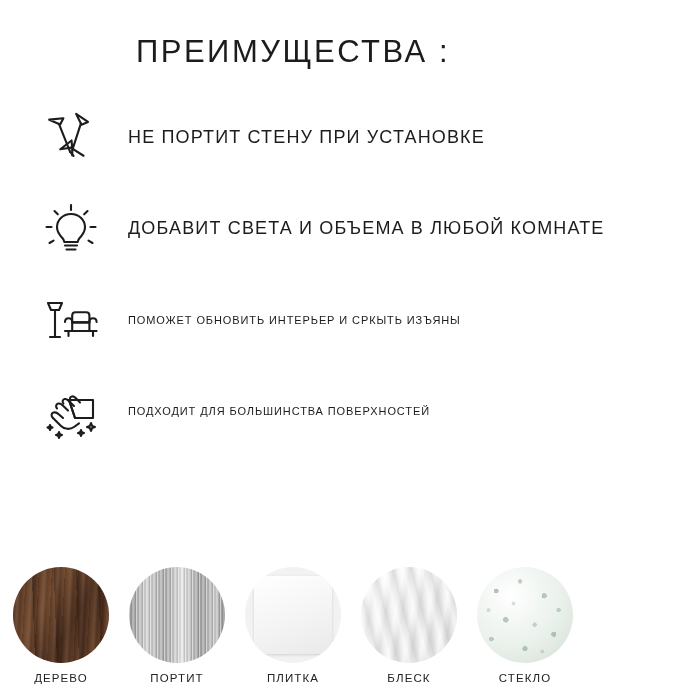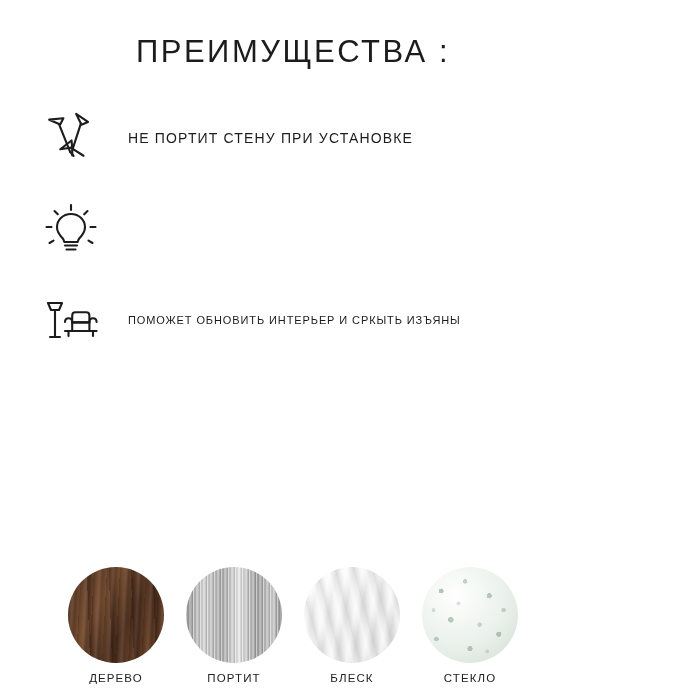--- a/index.html
+++ b/index.html
@@ -50,21 +50,21 @@
     min-width: 86px;
     height: 86px;
     display: flex;
     align-items: center;
     justify-content: center;
   }
   .feature-icon svg {
     display: block;
   }
   .feature-text {
-    font-size: 14px;
+    font-size: 18px;
     letter-spacing: 1.15px;
     color: #1c1c1c;
     white-space: nowrap;
     padding-left: 14px;
   }
   .feature-row.f4 .feature-text,
   .feature-row.f5 .feature-text {
     font-size: 11px;
     letter-spacing: 0.9px;
   }
@@ -215,20 +215,21 @@
           <path d="M26.5 51.5 L35.5 51.5"></path>
           <path d="M31 7 L31 12"></path>
           <path d="M14.5 13 L17.8 16.3"></path>
           <path d="M47.5 13 L44.2 16.3"></path>
           <path d="M6.5 29 L11.5 29"></path>
           <path d="M55.5 29 L50.5 29"></path>
           <path d="M9.5 45 L13.5 42.6"></path>
           <path d="M52.5 45 L48.5 42.6"></path>
         </svg>
       </span>
+      <span class="feature-text">ДОБАВИТ СВЕТА И ОБЪЕМА В ЛЮБОЙ КОМНАТЕ</span>
     </div>
 
     <div class="feature-row f4">
       <span class="feature-icon">
         <svg width="64" height="62" viewBox="0 0 64 62" fill="none" stroke="#1c1c1c" stroke-width="2.1" stroke-linecap="round" stroke-linejoin="round">
 
           <path d="M9 14 L23 14 L20 21 L12 21 Z"></path>
           <path d="M16 21 L16 48"></path>
           <path d="M11 48 L21 48"></path>
 
@@ -237,35 +238,60 @@
           <path d="M33.2 33.4 L50.4 33.4"></path>
           <path d="M33.2 26.5 C33.2 24.4 34.6 23.2 36.4 23.2 L47.2 23.2 C49 23.2 50.4 24.4 50.4 26.5 L50.4 33.4 L33.2 33.4 Z"></path>
           <path d="M26 42 L57.6 42"></path>
           <path d="M29.5 42 L29.5 47"></path>
           <path d="M54 42 L54 47"></path>
         </svg>
       </span>
       <span class="feature-text">ПОМОЖЕТ ОБНОВИТЬ ИНТЕРЬЕР И СРКЫТЬ ИЗЪЯНЫ</span>
     </div>
 
+    <div class="feature-row f5">
+      <span class="feature-icon">
+        <svg width="64" height="62" viewBox="0 0 64 62" fill="none" stroke="#1c1c1c" stroke-width="2.1" stroke-linecap="round" stroke-linejoin="round">
+
+          <path d="M30 20 L54 20 L54 38 L36 38 Z"></path>
+          <path d="M36 38 L30 20"></path>
+
+          <path d="M14 38 C12 36 12 33.5 14.4 32.6 C16.5 31.8 18.5 33 20 34.4 L24 38"></path>
+          <path d="M18 28.5 C16.4 26.6 17 24.2 19.2 23.6 C21 23.1 22.6 24.2 23.8 25.4 L29 30.6"></path>
+          <path d="M24.4 23.6 C23 21.8 23.6 19.6 25.6 19.1 C27.2 18.7 28.7 19.8 29.8 20.9 L35 26"></path>
+          <path d="M31.6 20.6 C30.4 18.9 31 16.9 32.8 16.5 C34.3 16.1 35.7 17.1 36.7 18.1 L41 22.4"></path>
+          <path d="M14 38 L22 46 C25.5 49.4 31 49.8 35 47 L40 43.4"></path>
+
+          <path d="M52 43 L53.1 45.9 L56 47 L53.1 48.1 L52 51 L50.9 48.1 L48 47 L50.9 45.9 Z"></path>
+          <path d="M42 50 L42.8 52.2 L45 53 L42.8 53.8 L42 56 L41.2 53.8 L39 53 L41.2 52.2 Z"></path>
+          <path d="M20 52 L20.8 54.2 L23 55 L20.8 55.8 L20 58 L19.2 55.8 L17 55 L19.2 54.2 Z"></path>
+          <path d="M11 45 L11.7 46.8 L13.5 47.5 L11.7 48.2 L11 50 L10.3 48.2 L8.5 47.5 L10.3 46.8 Z"></path>
+        </svg>
+      </span>
+      <span class="feature-text">ПОДХОДИТ ДЛЯ БОЛЬШИНСТВА ПОВЕРХНОСТЕЙ</span>
+    </div>
 
   </div>
 
   <div class="materials">
 
     <div class="material">
       <div class="swatch sw-wood"></div>
       <div class="material-label">ДЕРЕВО</div>
     </div>
 
     <div class="material">
       <div class="swatch sw-metal"></div>
       <div class="material-label">ПОРТИТ</div>
     </div>
 
+    <div class="material">
+      <div class="swatch sw-tile"></div>
+      <div class="material-label">ПЛИТКА</div>
+    </div>
 
     <div class="material">
       <div class="swatch sw-wall"></div>
       <div class="material-label">БЛЕСК</div>
     </div>
 
     <div class="material">
       <div class="swatch sw-glass"></div>
       <div class="material-label">СТЕКЛО</div>
     </div>

